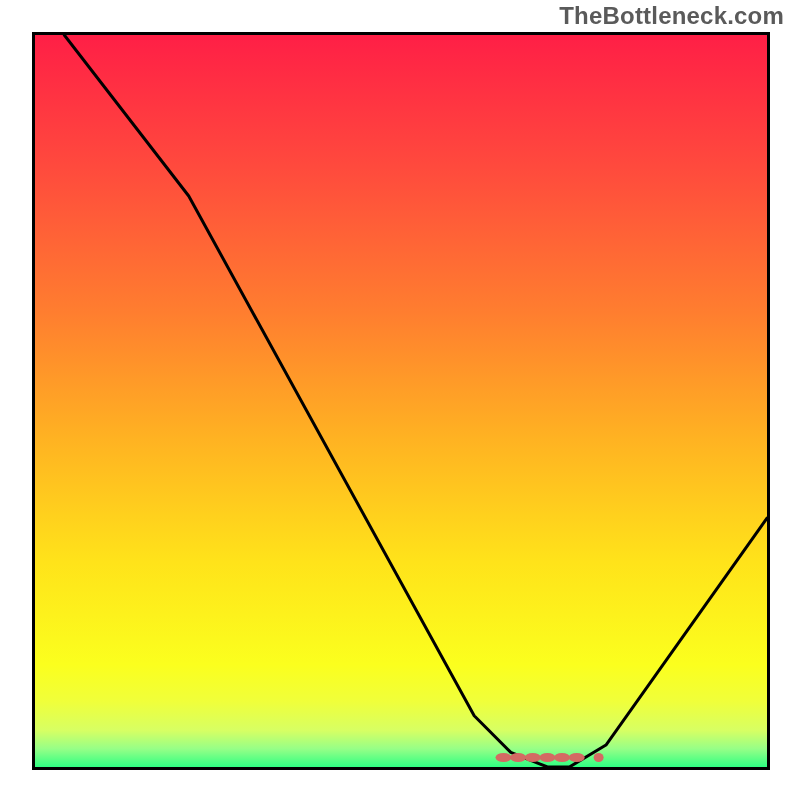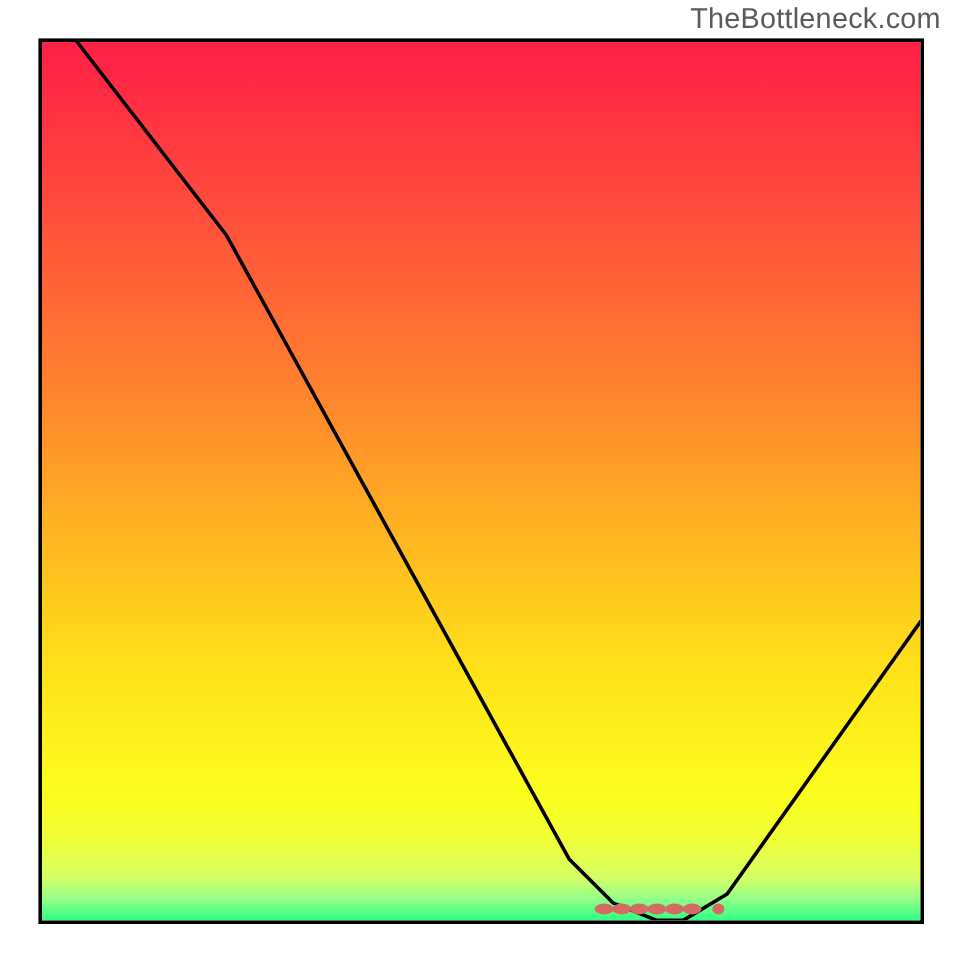--- a/index.html
+++ b/index.html
@@ -15,21 +15,21 @@
     position: relative;
     width: 800px;
     height: 800px;
     box-sizing: border-box;
   }
   .watermark {
     position: absolute;
     top: 2px;
     right: 16px;
     font-size: 24px;
-    font-weight: 400;
+    font-weight: 700;
     color: #5a5a5a;
     letter-spacing: 0.2px;
     z-index: 10;
   }
   .plot-box {
     position: absolute;
     left: 32px;
     top: 32px;
     width: 738px;
     height: 738px;

